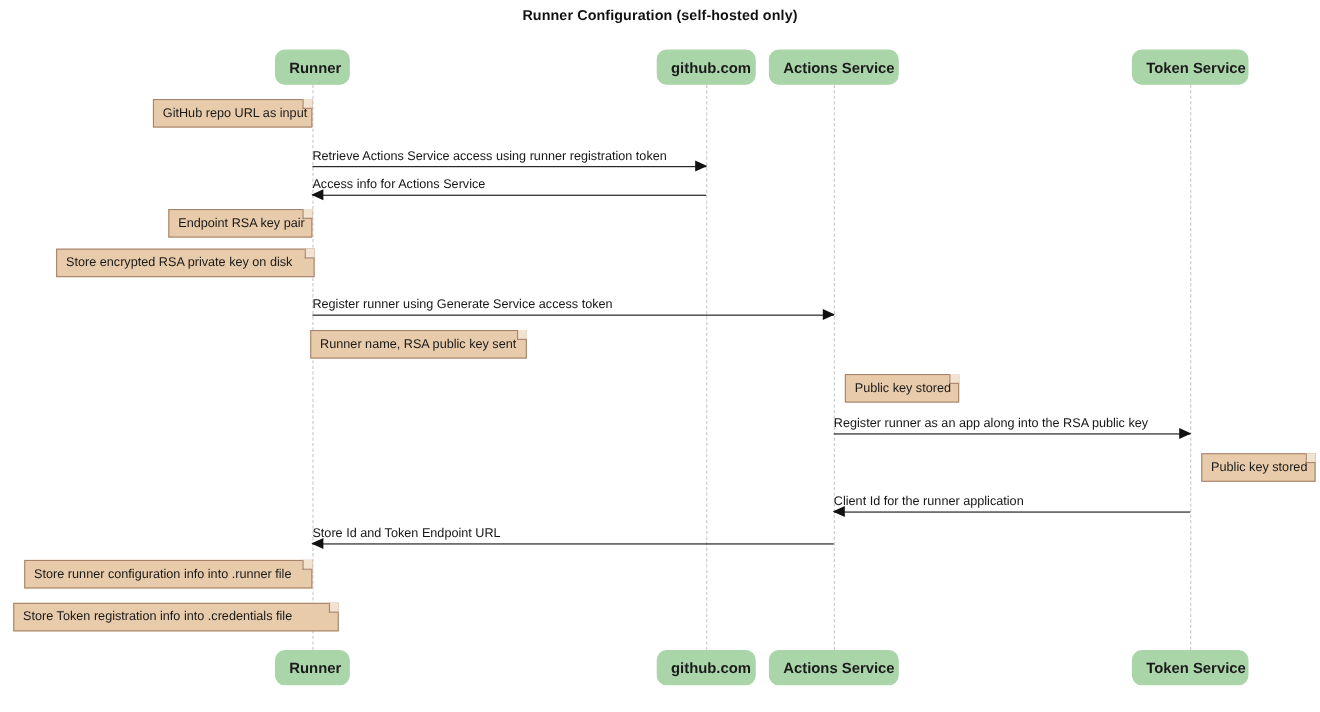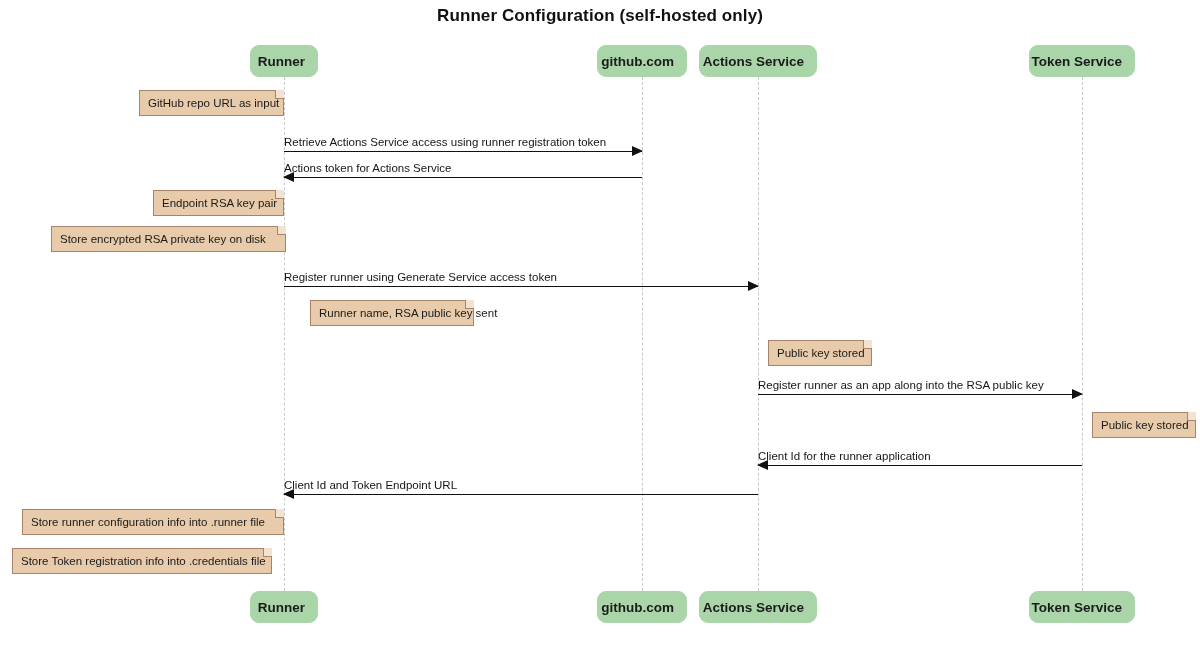--- a/index.html
+++ b/index.html
@@ -7,38 +7,38 @@
     width:1200px;height:647px;
     background:#ffffff;
     font-family:"Liberation Sans","DejaVu Sans",sans-serif;
     color:#1a1a1a;
     overflow:hidden;
   }
   #diagram{position:relative;width:1200px;height:647px;}
 
   .title{
     position:absolute;left:0;top:6px;width:1200px;
-    text-align:center;font-size:17px;font-weight:bold;color:#111;
+    text-align:center;font-size:13px;font-weight:bold;color:#111;
     letter-spacing:.1px;
   }
 
   
   .lifeline{
     position:absolute;width:0;
     border-left:1px dashed #c9c9c9;
   }
 
   
   .participant{
     position:absolute;
     background:#a9d5a9;
     border:1px solid #a9d5a9;
     border-radius:9px;
     height:32px;
-    display:flex;align-items:center;justify-content:flex-end;
+    display:flex;align-items:center;justify-content:flex-start;
     font-size:13.5px;font-weight:bold;color:#1b1b1b;
     box-sizing:border-box;
     padding:0 12px;
     white-space:nowrap;
   }
 
   
   .note{
     position:absolute;
     background:#e8cbaa;
@@ -98,73 +98,73 @@
     </div>
   <div id="messages">
       <div class="msg right" style="left: 284px; width: 358px; top: 151px;">
         <div class="line"></div>
         <div class="head"></div>
         <div class="label">Retrieve Actions Service access using runner registration token</div>
       </div>
       <div class="msg left" style="left: 284px; width: 358px; top: 177px;">
         <div class="line"></div>
         <div class="head"></div>
-        <div class="label">Actions token for Actions Service</div>
+        <div class="label">Access info for Actions Service</div>
       </div>
       <div class="msg right" style="left: 284px; width: 474px; top: 286px;">
         <div class="line"></div>
         <div class="head"></div>
         <div class="label">Register runner using Generate Service access token</div>
       </div>
       <div class="msg right" style="left: 758px; width: 324px; top: 394px;">
         <div class="line"></div>
         <div class="head"></div>
         <div class="label">Register runner as an app along into the RSA public key</div>
       </div>
       <div class="msg left" style="left: 758px; width: 324px; top: 465px;">
         <div class="line"></div>
         <div class="head"></div>
         <div class="label">Client Id for the runner application</div>
       </div>
       <div class="msg left" style="left: 284px; width: 474px; top: 494px;">
         <div class="line"></div>
         <div class="head"></div>
-        <div class="label">Client Id and Token Endpoint URL</div>
+        <div class="label">Store Id and Token Endpoint URL</div>
       </div>
     </div>
   <div id="notes">
       <div class="note" style="top: 90px; width: 145px; left: 139px;">
         <span>GitHub repo URL as input</span>
         <span class="fold"></span>
       </div>
       <div class="note" style="top: 190px; width: 131px; left: 153px;">
         <span>Endpoint RSA key pair</span>
         <span class="fold"></span>
       </div>
       <div class="note" style="top: 226px; width: 235px; left: 51px;">
         <span>Store encrypted RSA private key on disk</span>
         <span class="fold"></span>
       </div>
-      <div class="note" style="top: 300px; width: 164px; left: 310px;">
+      <div class="note" style="top: 300px; width: 197px; left: 282px;">
         <span>Runner name, RSA public key sent</span>
         <span class="fold"></span>
       </div>
       <div class="note" style="top: 340px; width: 104px; left: 768px;">
         <span>Public key stored</span>
         <span class="fold"></span>
       </div>
       <div class="note" style="top: 412px; width: 104px; left: 1092px;">
         <span>Public key stored</span>
         <span class="fold"></span>
       </div>
       <div class="note" style="top: 509px; width: 262px; left: 22px; text-align: right;">
         <span>Store runner configuration info into .runner file</span>
         <span class="fold"></span>
       </div>
-      <div class="note" style="top: 548px; width: 260px; left: 12px;">
+      <div class="note" style="top: 548px; width: 296px; left: 12px;">
         <span>Store Token registration info into .credentials file</span>
         <span class="fold"></span>
       </div>
     </div>
   <div id="participants-top">
       <div class="participant" style="left: 250px; top: 45px; width: 68px;">
         <span>Runner</span>
       </div>
       <div class="participant" style="left: 597px; top: 45px; width: 90px;">
         <span>github.com</span>

